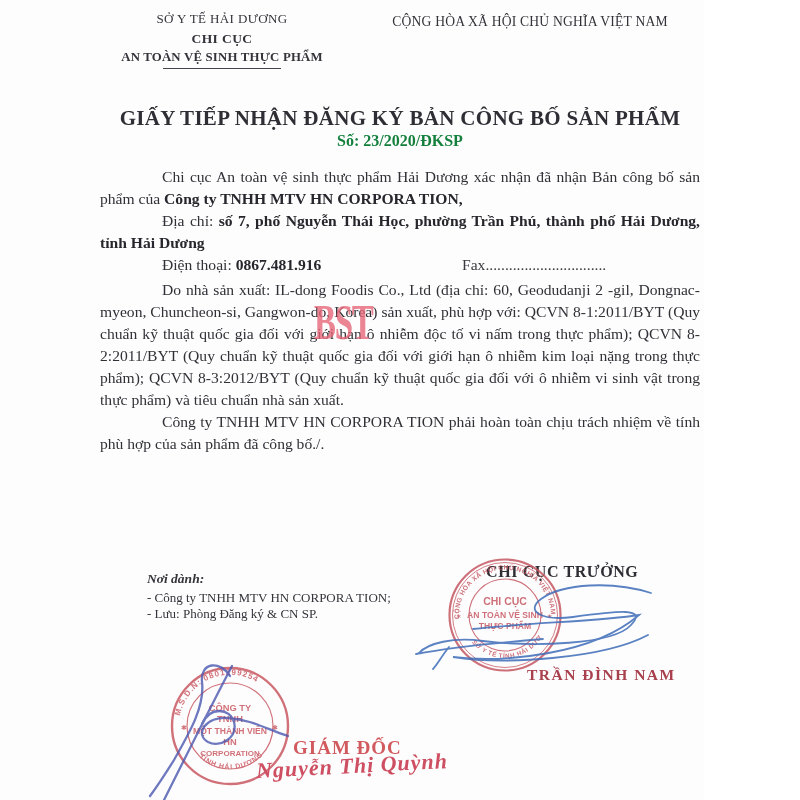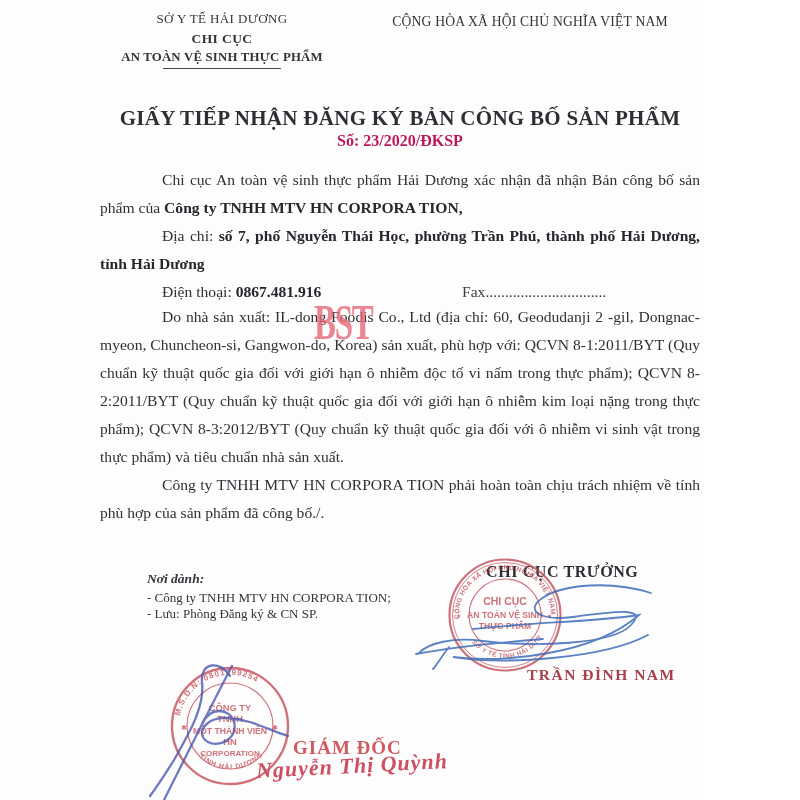--- a/index.html
+++ b/index.html
@@ -17,23 +17,23 @@
   .hdr-left .l1{font-size:13px;letter-spacing:.4px;}
   .hdr-left .l2{font-size:13.5px;font-weight:bold;letter-spacing:.4px;}
   .hdr-left .l3{font-size:12.8px;font-weight:bold;letter-spacing:.2px;}
   .hdr-left .rule{width:118px;border-bottom:1.6px solid #45454c;margin:1px auto 0;}
   .hdr-right{position:absolute;left:362px;top:12px;width:336px;text-align:center;line-height:1.5;}
   .hdr-right .l1{font-size:13.6px;letter-spacing:.2px;}
   .hdr-right .l2{font-size:15px;font-weight:bold;display:inline-block;border-bottom:1.6px solid #45454c;padding:0 2px 1px;}
   .dateline{position:absolute;left:370px;top:66px;width:320px;text-align:center;font-style:italic;font-size:15.5px;color:#3a3a40;}
   
   .title{position:absolute;left:0;top:106px;width:800px;text-align:center;font-size:21px;font-weight:bold;letter-spacing:.3px;color:#2e2e34;}
-  .docnum{position:absolute;left:0;top:132px;width:800px;text-align:center;font-size:16px;font-weight:bold;color:#be185d;}
+  .docnum{position:absolute;left:0;top:132px;width:800px;text-align:center;font-size:16px;font-weight:bold;color:#15803d;}
   
-  .body-text{position:absolute;left:100px;top:166px;width:600px;font-size:15.6px;line-height:28px;text-align:justify;color:#303036;}
+  .body-text{position:absolute;left:100px;top:166px;width:600px;font-size:15.6px;line-height:22px;text-align:justify;color:#303036;}
   .body-text p{margin:0;text-indent:62px;}
   .body-text .b{font-weight:bold;color:#26262c;}
   .phone-row{position:relative;height:25px;}
   .phone-row .fax{position:absolute;left:362px;top:0;text-indent:0;color:#3a3a40;}
   
   .recipients{position:absolute;left:147px;top:571px;font-size:13px;line-height:16.5px;color:#34343a;}
   .recipients .lbl{font-size:13.5px;font-weight:bold;font-style:italic;margin-bottom:2px;}
   .signer-title{position:absolute;left:486px;top:563px;font-size:16px;font-weight:bold;letter-spacing:.6px;color:#2e2e34;}
   .signer-name{position:absolute;left:527px;top:666px;font-size:15.5px;font-weight:bold;letter-spacing:1.5px;color:#a8414d;}
   .director-title{position:absolute;left:293px;top:737px;font-size:19px;font-weight:bold;letter-spacing:1px;color:#d15a5e;}

